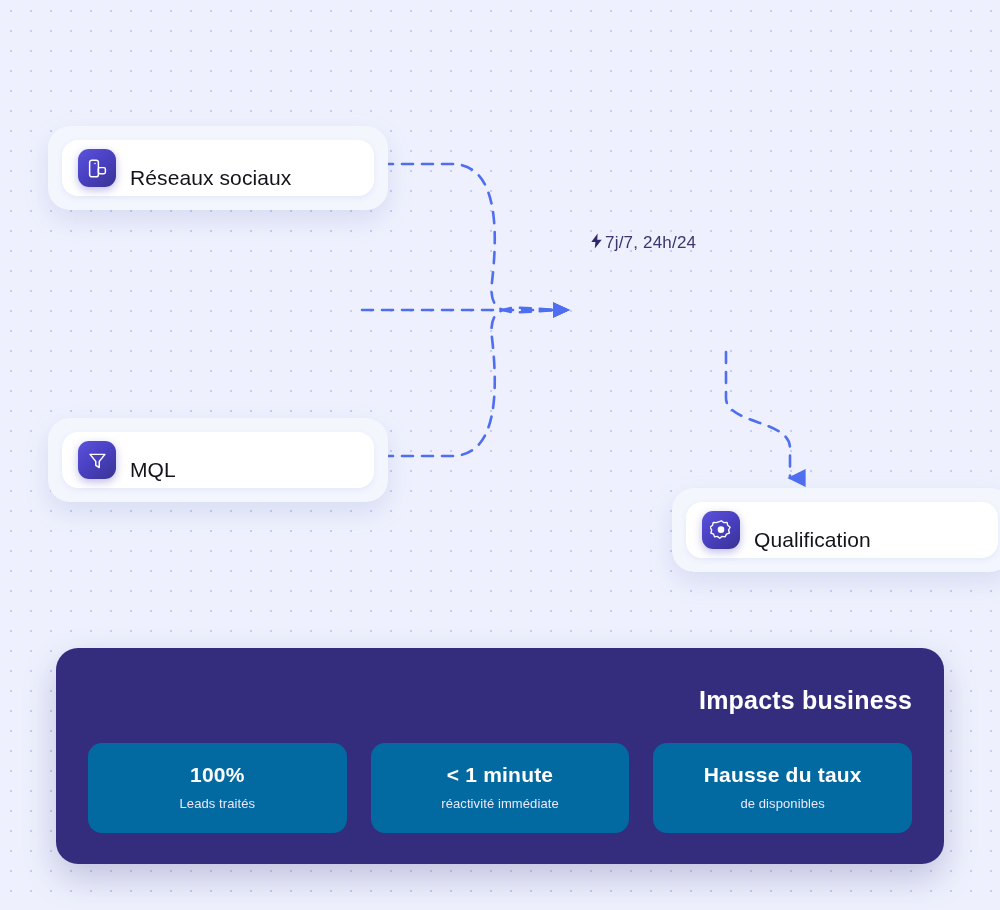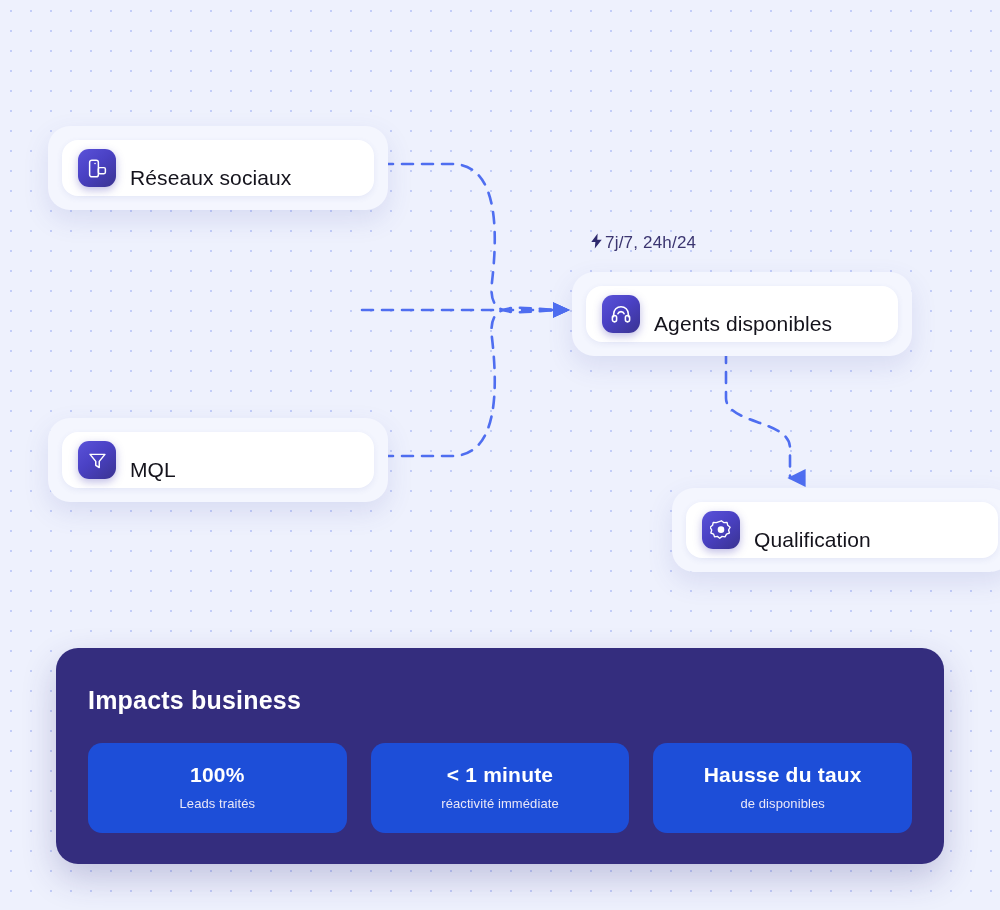--- a/index.html
+++ b/index.html
@@ -104,35 +104,35 @@
     top: 648px;
     width: 888px;
     height: 216px;
     background: #342d7e;
     border-radius: 22px;
     box-shadow: 0 14px 34px rgba(52, 45, 126, 0.24);
     box-sizing: border-box;
     padding: 24px 32px 28px;
   }
   #impacts-title {
-    text-align: left;
+    text-align: right;
     color: #ffffff;
     font-size: 25px;
     font-weight: bold;
     letter-spacing: 0.2px;
     margin-top: 14px;
   }
   #impacts-grid {
     display: flex;
     gap: 24px;
     margin-top: 28px;
   }
   .stat {
     flex: 1 1 0;
-    background: #1d4ed8;
+    background: #0369a1;
     border-radius: 14px;
     padding: 20px 10px 22px;
     text-align: center;
     box-sizing: border-box;
   }
   .stat-value {
     color: #ffffff;
     font-size: 21px;
     font-weight: bold;
     letter-spacing: 0.2px;
@@ -197,33 +197,20 @@
 
   <div id="badge">
     <span>
       <svg width="17" height="20" viewBox="0 0 24 24" fill="#2f2a6e">
         <path d="M13.6 1.5 L4.6 13.4 H10.4 L9.6 22.5 L19.4 10.1 H13.1 Z"></path>
       </svg>
     </span>
     <span class="badge-text">7j/7, 24h/24</span>
   </div>
 
-  <div class="node" id="node-agents">
-    <div class="node-inner">
-      <span class="nicon">
-        <svg width="22" height="22" viewBox="0 0 24 24" fill="none" stroke="#ffffff" stroke-width="1.7" stroke-linecap="round" stroke-linejoin="round">
-          <path d="M4 15 V12 a8 8 0 0 1 16 0 v3"></path>
-          <rect x="2.6" y="13.6" width="4.6" height="7" rx="2.2"></rect>
-          <rect x="16.8" y="13.6" width="4.6" height="7" rx="2.2"></rect>
-          <path d="M8.6 11.8 a3.6 3.6 0 0 1 6.8 0"></path>
-        </svg>
-      </span>
-      <span class="node-label">Agents disponibles</span>
-    </div>
-  </div>
 
   <div class="node" id="node-qualif">
     <div class="node-inner">
       <span class="nicon">
         <svg width="22" height="22" viewBox="0 0 24 24" fill="none" stroke="#ffffff" stroke-width="1.6" stroke-linejoin="round">
           <path d="M12 1.8 L15 4 L18.6 3.6 L19.4 7.1 L22.2 9.4 L20.4 12.6
                    L21.4 16.1 L18 17.4 L16.2 20.6 L12.7 20.1 L10 22.2
                    L7.3 20.1 L3.9 20.6 L2.8 17.4 L-0.4 16.1 L0.6 12.6
                    L-1.2 9.4 L1.6 7.1 L2.4 3.6 L6 4 Z" transform="translate(1.3,0.3) scale(0.93)"></path>
           <circle cx="12" cy="11.6" r="3.6" fill="#ffffff" stroke="none"></circle>

